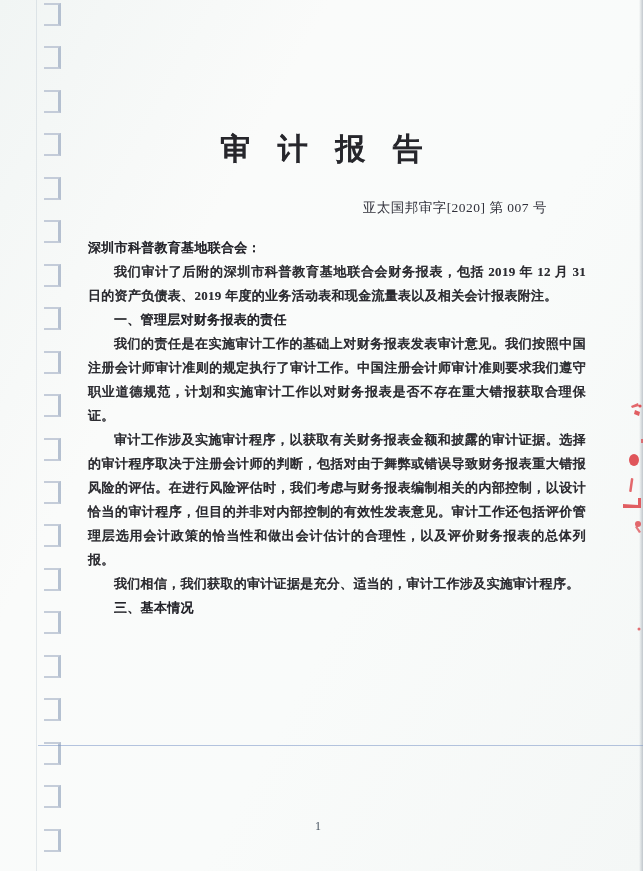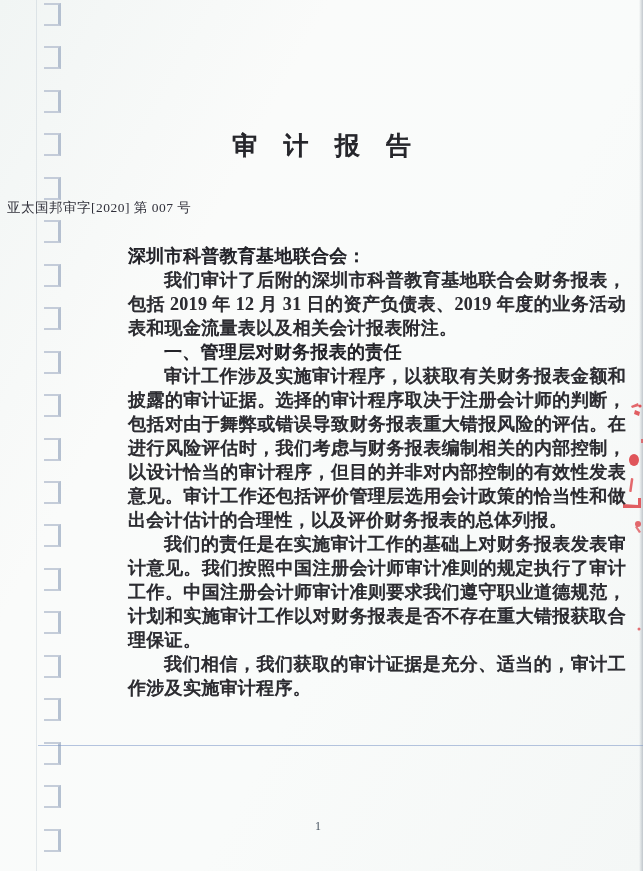--- a/index.html
+++ b/index.html
@@ -22,34 +22,33 @@
     opacity:.85;
   }
   .edge-left{position:absolute;top:0;left:36px;width:1px;height:100%;background:rgba(165,178,195,.28);}
   .edge-right{position:absolute;top:0;right:0;width:4px;height:100%;
     background:linear-gradient(to right,rgba(150,158,168,0),rgba(140,150,162,.5));}
   .scanline{position:absolute;top:745px;left:38px;right:0;height:1px;background:rgba(122,150,198,.55);}
   .redmarks{position:absolute;left:618px;top:398px;}
 
   .title{
     position:absolute;top:129px;left:0;width:100%;margin:0;
-    text-align:center;font-size:25px;font-weight:bold;
+    text-align:center;font-size:30px;font-weight:bold;
     letter-spacing:10px;text-indent:10px;color:#26262b;
     text-shadow:0 0 .6px rgba(40,40,50,.55);
   }
   .ref{
     position:absolute;top:199px;left:7px;right:96px;
-    font-size:13.5px;letter-spacing:.5px;color:#30303a;
+    text-align:right;font-size:13.5px;letter-spacing:.5px;color:#30303a;
   }
   .body{
-    position:absolute;left:88px;top:244px;width:498px;
-    font-size:18px;line-height:24px;letter-spacing:.3px;
+    position:absolute;left:88px;top:236px;width:498px;
+    font-size:13px;line-height:24px;letter-spacing:.3px;
     text-align:justify;
     text-shadow:0 0 .5px rgba(55,55,65,.45);
-    margin-left:40px;
   }
   .body p{margin:0;}
   .para{text-indent:2em;font-weight:bold;}
   .heading{font-weight:bold;text-indent:2em;color:#232329;}
   .recipient{font-weight:bold;color:#232329;}
   .pagenum{
     position:absolute;top:819px;left:0;width:636px;
     text-align:center;font-size:12px;color:#46525f;
   }
 </style>
@@ -102,21 +101,22 @@
   <h1 class="title">审 计 报 告</h1>
 
   <div class="ref">亚太国邦审字[2020] 第 007 号</div>
 
   <div class="body">
     <p class="recipient">深圳市科普教育基地联合会：</p>
     <p class="para">我们审计了后附的深圳市科普教育基地联合会财务报表，包括 2019 年 12 月 31 日的资产负债表、2019 年度的业务活动表和现金流量表以及相关会计报表附注。</p>
 
     <p class="heading">一、管理层对财务报表的责任</p>
 
+    <p class="para">我们的责任是在实施审计工作的基础上对财务报表发表审计意见。我们按照中国注册会计师审计准则的规定执行了审计工作。中国注册会计师审计准则要求我们遵守职业道德规范，计划和实施审计工作以对财务报表是否不存在重大错报获取合理保证。</p>
     <p class="para">审计工作涉及实施审计程序，以获取有关财务报表金额和披露的审计证据。选择的审计程序取决于注册会计师的判断，包括对由于舞弊或错误导致财务报表重大错报风险的评估。在进行风险评估时，我们考虑与财务报表编制相关的内部控制，以设计恰当的审计程序，但目的并非对内部控制的有效性发表意见。审计工作还包括评价管理层选用会计政策的恰当性和做出会计估计的合理性，以及评价财务报表的总体列报。</p>
-    <p class="para">我们的责任是在实施审计工作的基础上对财务报表发表审计意见。我们按照中国注册会计师审计准则的规定执行了审计工作。中国注册会计师审计准则要求我们遵守职业道德规范，计划和实施审计工作以对财务报表是否不存在重大错报获取合理保证。</p>
     <p class="para">我们相信，我们获取的审计证据是充分、适当的，审计工作涉及实施审计程序。</p>
 
+    <p class="heading">三、基本情况</p>
   </div>
 
   <div class="pagenum">1</div>
 
 </div>
 
 </body></html>

